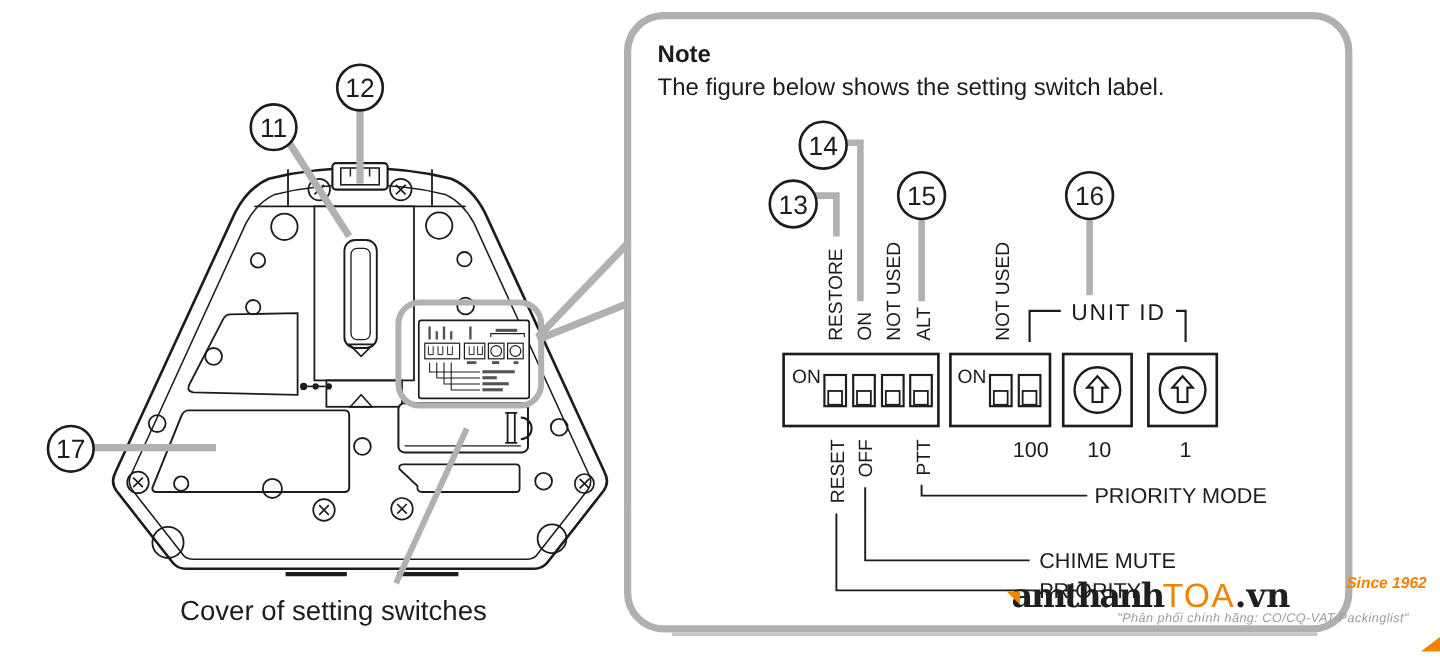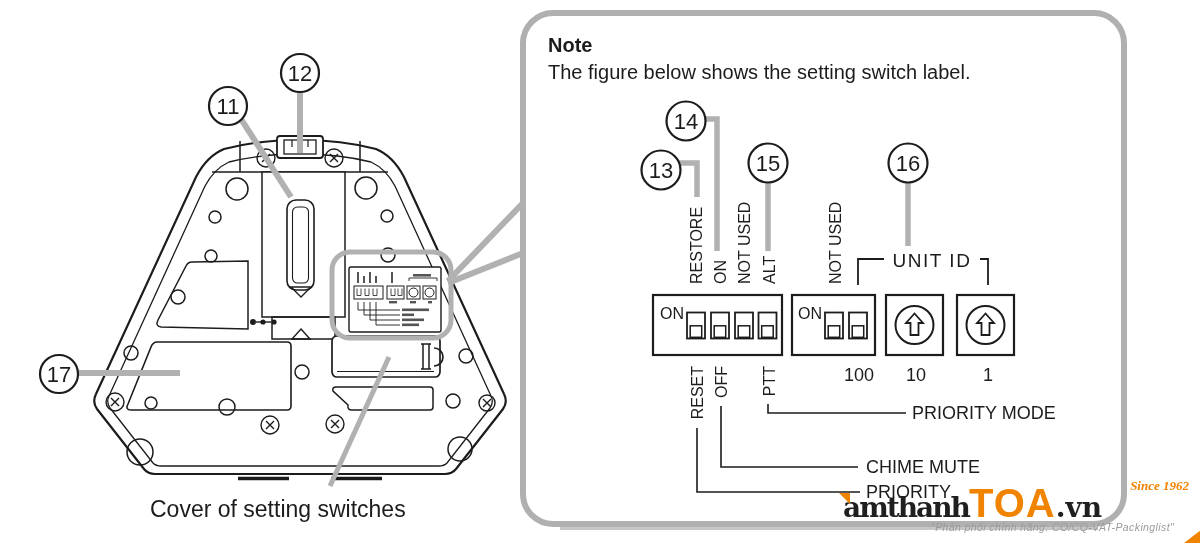--- a/index.html
+++ b/index.html
@@ -6,25 +6,25 @@
   #stage{position:relative;width:1200px;height:549px;background:#fff;overflow:hidden;
          font-family:"Liberation Sans",sans-serif;}
   #stage svg{position:absolute;left:0;top:0;}
   svg text{font-family:"Liberation Sans",sans-serif;fill:#1c1c1c;}
 
   
   .watermark{position:absolute;left:843px;top:477px;width:352px;height:62px;z-index:5;}
   .wm-line1{position:relative;margin-top:6px;white-space:nowrap;line-height:1;}
   .wm-prefix{font-family:"DejaVu Serif",serif;font-weight:bold;font-size:28px;
              color:#1f1f1f;letter-spacing:-2px;}
-  .wm-toa{font-family:"Liberation Sans",sans-serif;font-weight:bold;font-size:40px;
+  .wm-toa{font-family:"Liberation Sans",sans-serif;font-weight:normal;font-size:28px;
           color:#f08300;letter-spacing:1px;}
   .wm-suffix{font-family:"DejaVu Serif",serif;font-weight:bold;font-size:28px;color:#1f1f1f;}
   .wm-since{position:absolute;top:-4px;right:6px;font-size:13px;font-style:italic;
-            font-weight:bold;color:#f08300;font-family:Liberation Serif, serif;}
+            font-weight:bold;color:#f08300;}
   .wm-tagline{margin-top:-2px;padding-left:88px;font-size:10.5px;font-style:italic;
               color:#9b9b9b;letter-spacing:0.4px;white-space:nowrap;}
   .wm-flag{position:absolute;left:-4px;top:10px;width:0;height:0;
            border-top:11px solid #f08300;border-left:11px solid transparent;}
   .wm-corner{position:absolute;right:-6px;bottom:-4px;width:0;height:0;
              border-bottom:13px solid #f08300;border-left:17px solid transparent;}
 </style>
 </head>
 <body>
 

